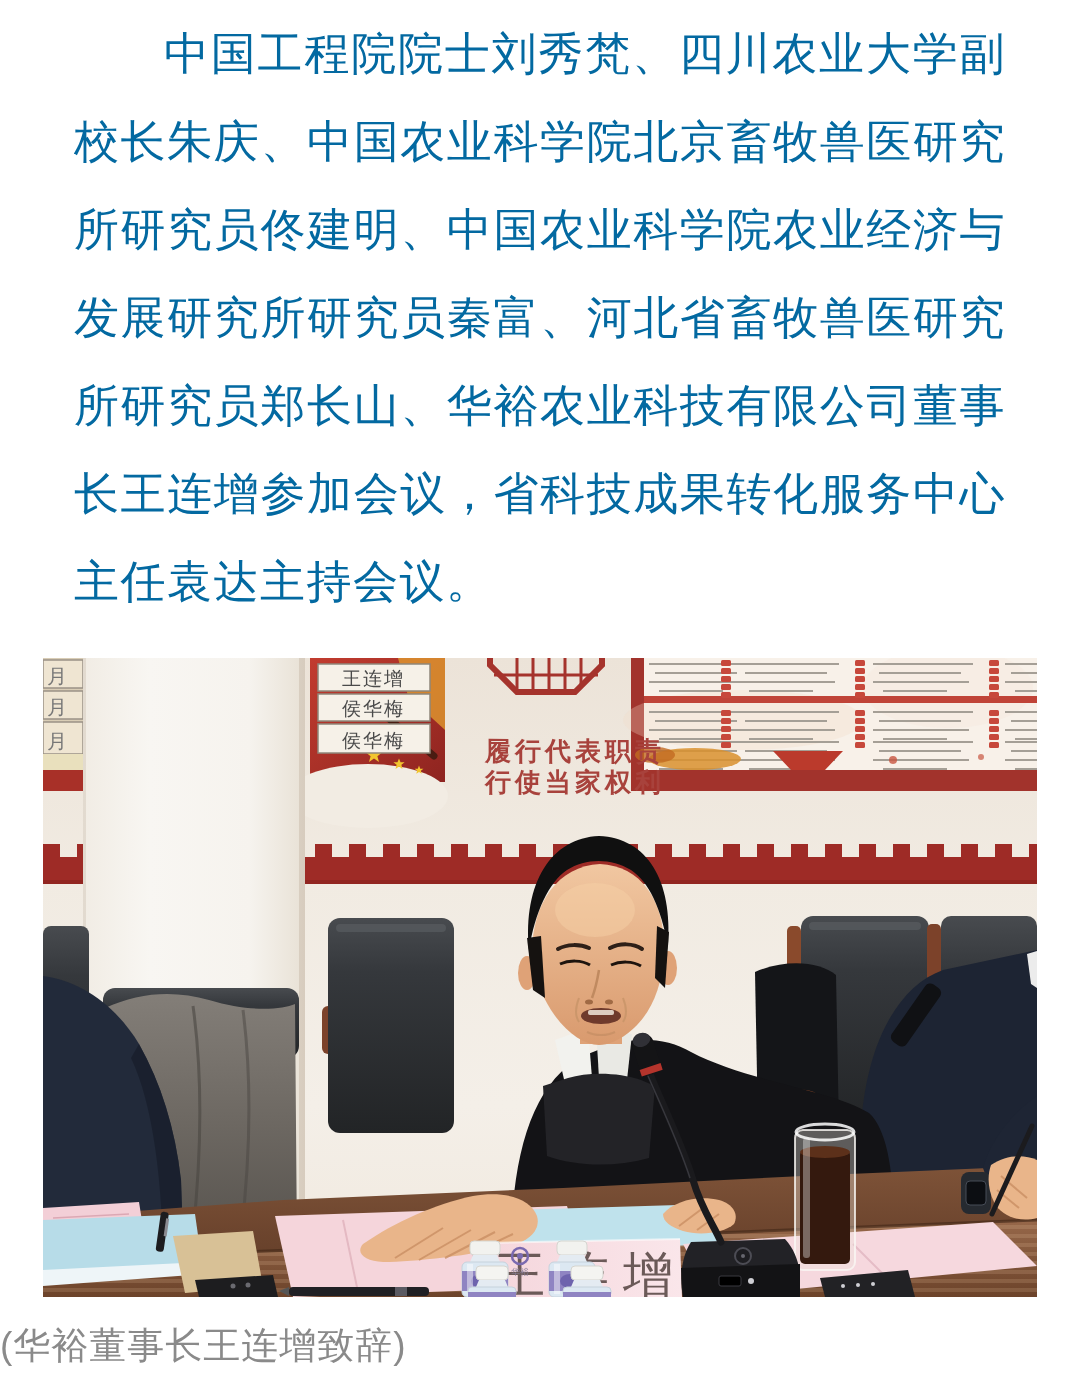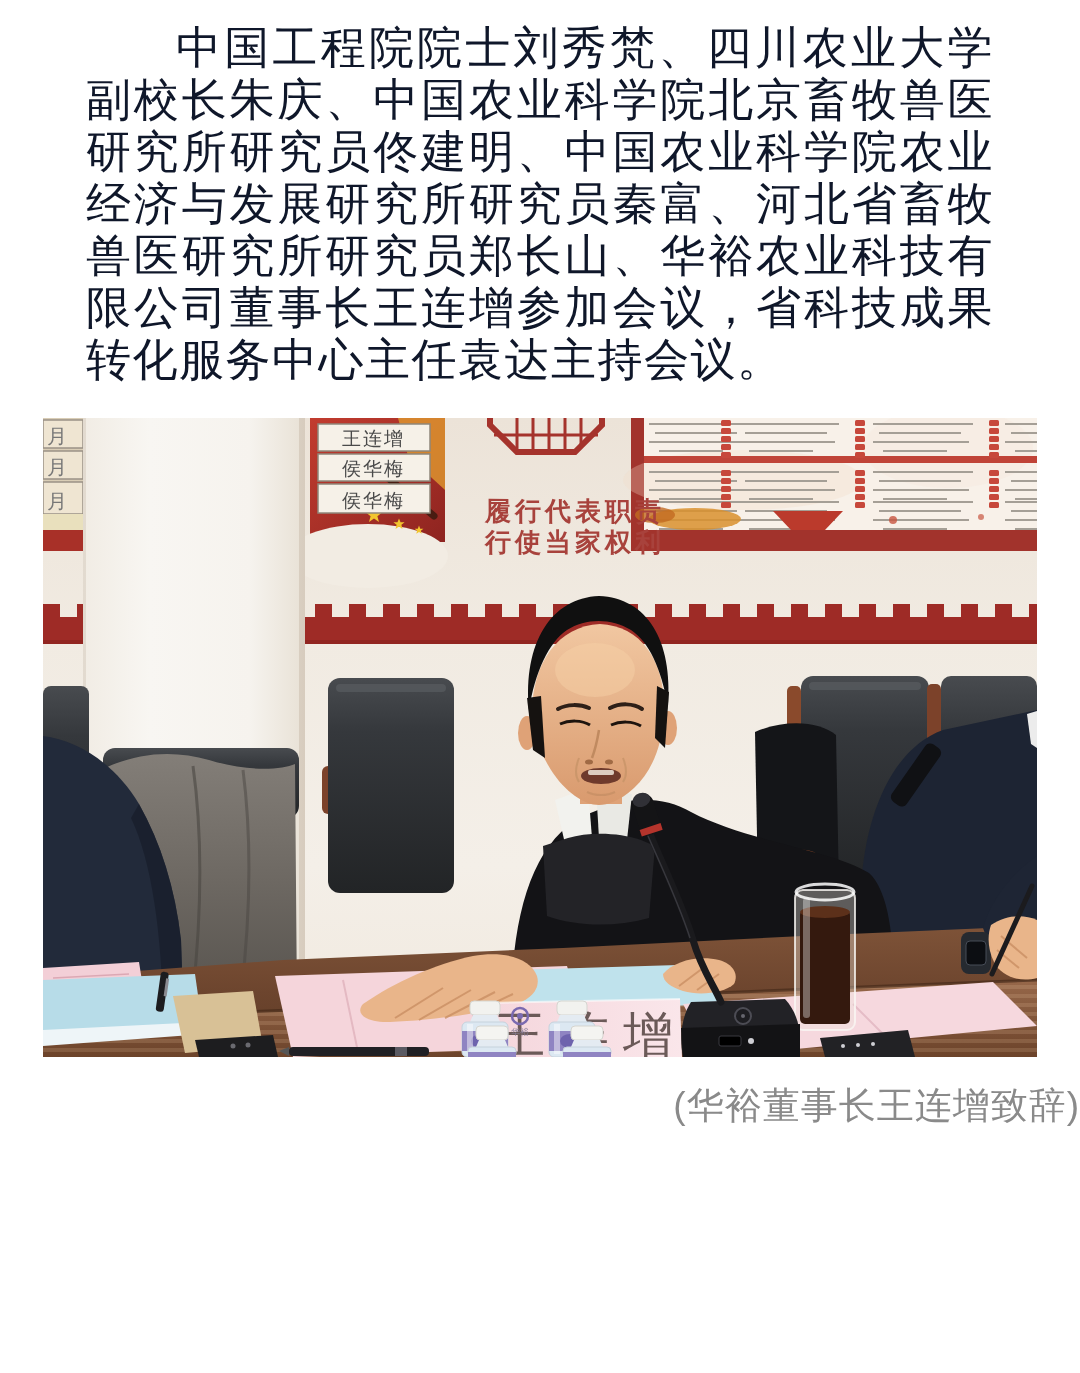--- a/index.html
+++ b/index.html
@@ -1,34 +1,34 @@
 <!DOCTYPE html>
 <html><head>
 <meta charset="utf-8">
 <style>
   html,body{margin:0;padding:0;background:#ffffff;}
   body{width:1080px;height:1373px;overflow:hidden;font-family:"Liberation Sans",sans-serif;}
   .page{width:1080px;height:1373px;background:#ffffff;position:relative;}
   .article{padding:10px 74px 0 74px;}
   .article p{
-    margin:12px;
+    margin:0;
     font-size:45px;
-    line-height:52px;
+    line-height:88px;
     letter-spacing:1.5px;
-    color:#0f172a;
+    color:#0369a1;
     text-align:justify;
     text-justify:inter-ideograph;
     text-indent:2em;
     word-break:break-all;
   }
   .photo-wrap{margin:32px 43px 0 43px;width:994px;height:639px;overflow:hidden;background:#efe8df;}
   .photo-wrap svg{display:block;}
   .caption{
     margin-top:24px;
-    text-align:right;
+    text-align:left;
     font-size:37px;
     line-height:50px;
     color:#8a8a8a;
     letter-spacing:1px;
   }
   svg text{font-family:"Liberation Sans",sans-serif;}
 </style>
 </head>
 <body>
 

